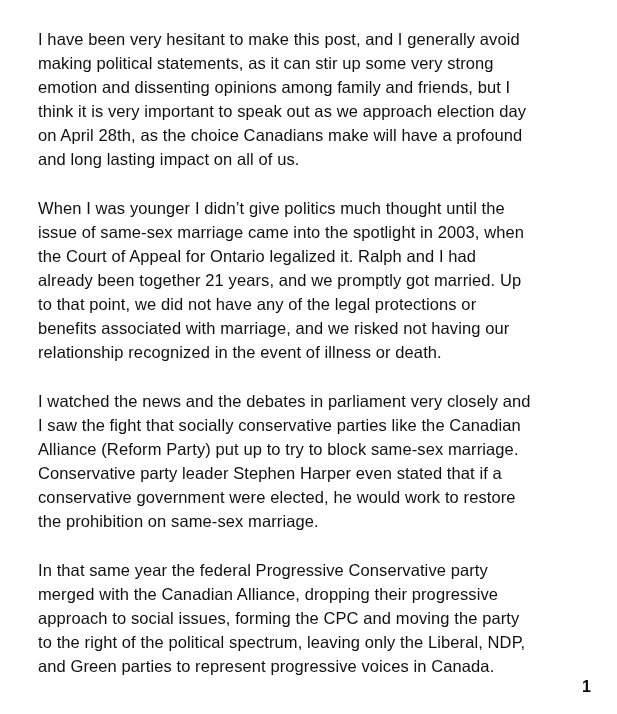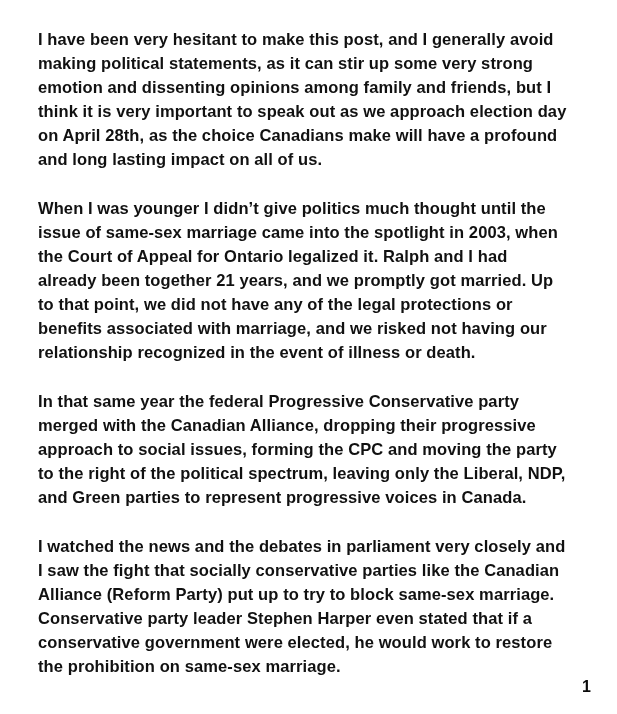--- a/index.html
+++ b/index.html
@@ -24,21 +24,20 @@
     left: 38px;
     right: 26px;
   }
   .para {
     margin: 0 0 25px 0;
     font-size: 16.5px;
     line-height: 24px;
     color: #111111;
     white-space: pre;          
     letter-spacing: 0.1px;
-    font-weight: bold;
   }
   .page-number {
     position: absolute;
     right: 26px;
     top: 678px;
     font-size: 16px;
     font-weight: 700;
     color: #0b0b0b;
     line-height: 18px;
   }
@@ -54,26 +53,26 @@
 think it is very important to speak out as we approach election day
 on April 28th, as the choice Canadians make will have a profound
 and long lasting impact on all of us.</p>
     <p class="para">When I was younger I didn’t give politics much thought until the
 issue of same-sex marriage came into the spotlight in 2003, when
 the Court of Appeal for Ontario legalized it. Ralph and I had
 already been together 21 years, and we promptly got married. Up
 to that point, we did not have any of the legal protections or
 benefits associated with marriage, and we risked not having our
 relationship recognized in the event of illness or death.</p>
-    <p class="para">In that same year the federal Progressive Conservative party
-merged with the Canadian Alliance, dropping their progressive
-approach to social issues, forming the CPC and moving the party
-to the right of the political spectrum, leaving only the Liberal, NDP,
-and Green parties to represent progressive voices in Canada.</p>
     <p class="para">I watched the news and the debates in parliament very closely and
 I saw the fight that socially conservative parties like the Canadian
 Alliance (Reform Party) put up to try to block same-sex marriage.
 Conservative party leader Stephen Harper even stated that if a
 conservative government were elected, he would work to restore
 the prohibition on same-sex marriage.</p>
+    <p class="para">In that same year the federal Progressive Conservative party
+merged with the Canadian Alliance, dropping their progressive
+approach to social issues, forming the CPC and moving the party
+to the right of the political spectrum, leaving only the Liberal, NDP,
+and Green parties to represent progressive voices in Canada.</p>
   </div>
   <div class="page-number">1</div>
 </div>
 
 </body></html>

